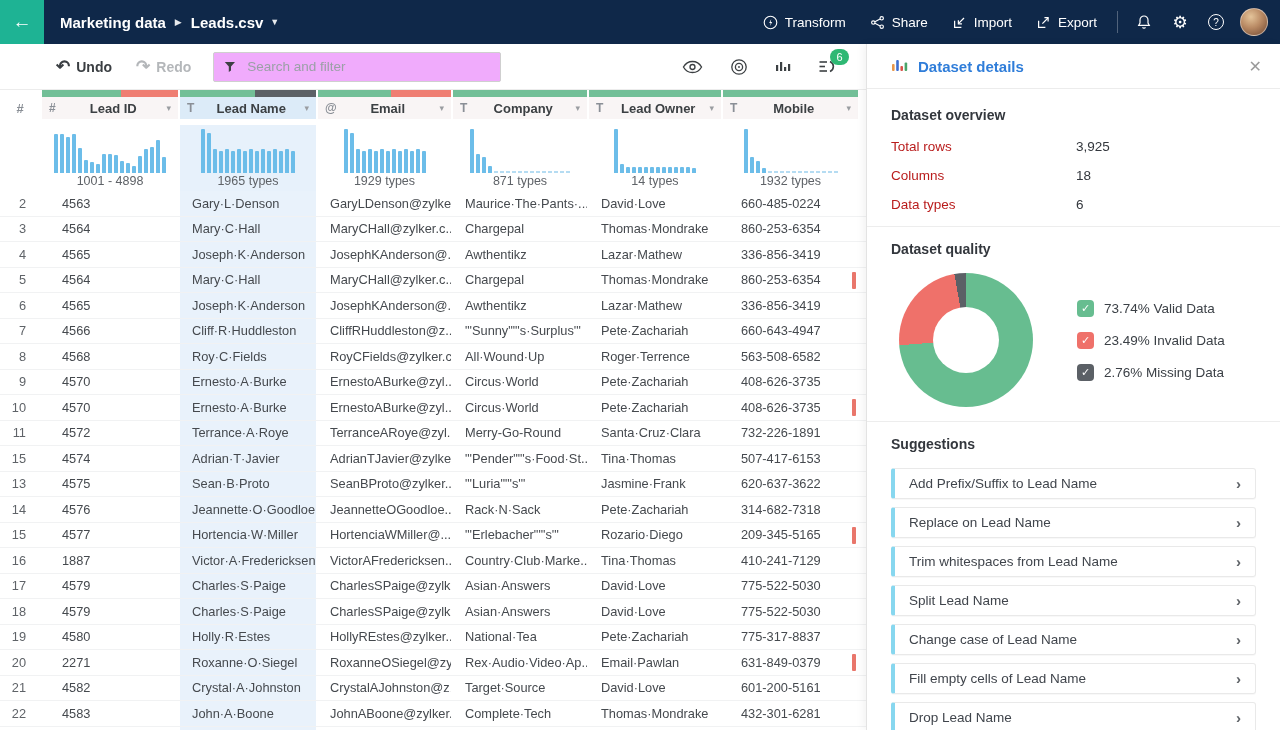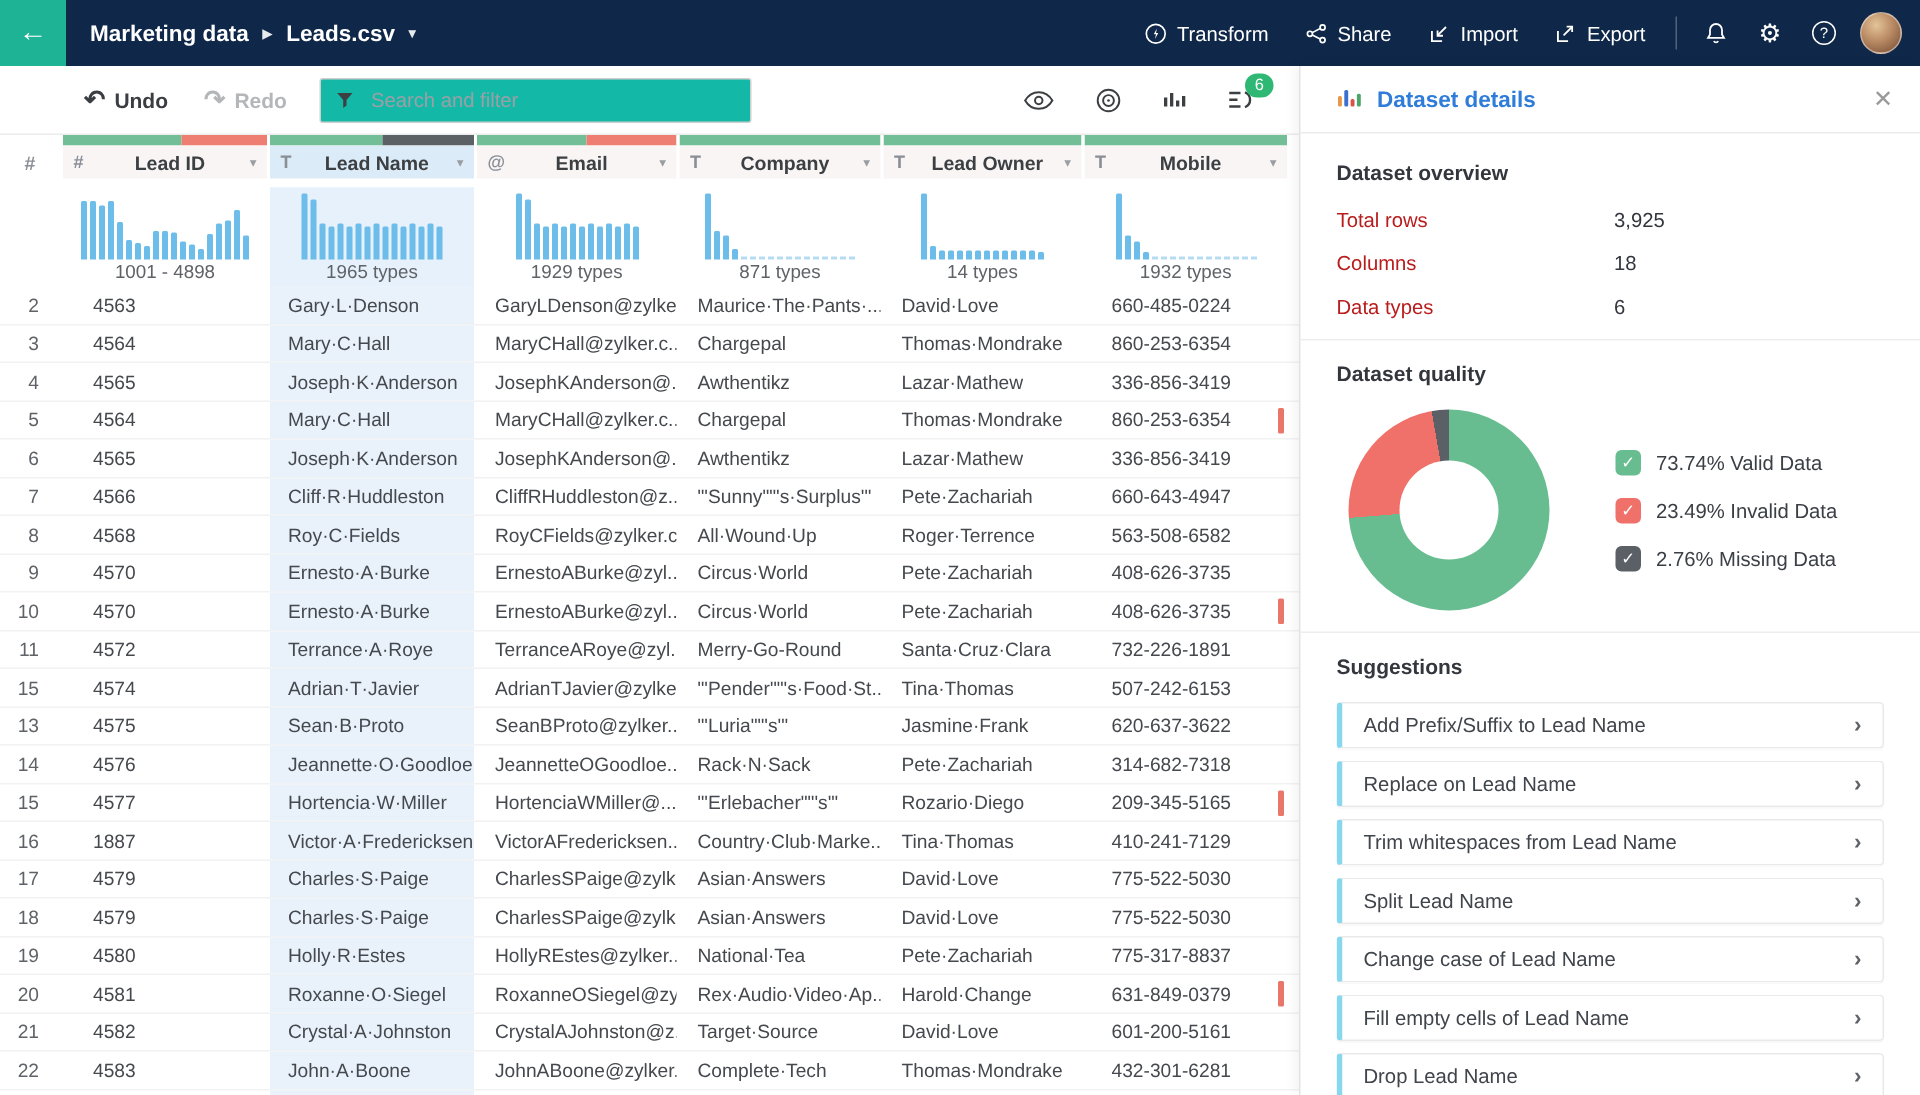--- a/index.html
+++ b/index.html
@@ -34,21 +34,21 @@
     border:1px solid rgba(255,255,255,.45); }
 
   
   .toolbar { position:absolute; top:44px; left:0; width:866px; height:46px;
     background:#fff; display:flex; align-items:center; border-bottom:1px solid #ececec; }
   .undo, .redo { display:flex; align-items:center; gap:6px; font-size:14px; cursor:pointer; }
   .undo { margin-left:56px; color:#3a3e42; font-weight:600; }
   .redo { margin-left:24px; color:#b4b7ba; font-weight:600; }
   .u-ico { font-size:17px; }
   .search-box { width:288px; height:30px; border:1px solid #cfcfcf; border-radius:2px;
-    margin-left:22px; display:flex; align-items:center; padding:0 10px; gap:9px; background:#14b8a6; }
+    margin-left:22px; display:flex; align-items:center; padding:0 10px; gap:9px; background:#f0abfc; }
   .search-box input { border:none; outline:none; flex:1; font-size:13.5px;
     font-family:"Liberation Sans",sans-serif; color:#3c4043; background:transparent; }
   .search-box input::placeholder { color:#9aa0a6; }
   .tool-icons { margin-left:auto; display:flex; align-items:center; gap:27px; padding-right:30px; }
   .tico { cursor:pointer; display:flex; align-items:center; position:relative; }
   .badge { position:absolute; top:-10px; right:-13px; min-width:19px; height:16px;
     background:#2eb873; color:#fff; font-size:11px; border-radius:9px;
     display:flex; align-items:center; justify-content:center; padding:0 4px; }
 
   
@@ -520,21 +520,21 @@
           <div class="cell c-lead_owner" style="width: 132px;">Santa·Cruz·Clara</div>
           <div class="cell c-mobile" style="width: 135px;">732-226-1891</div>
         </div>
         <div class="row">
           <div class="cell c-rownum num" style="width: 40px;">15</div>
           <div class="cell c-lead_id" style="width: 136px;">4574</div>
           <div class="cell c-lead_name selected" style="width: 136px;">Adrian·T·Javier</div>
           <div class="cell c-email" style="width: 133px;">AdrianTJavier@zylke...</div>
           <div class="cell c-company" style="width: 134px;">"'Pender""'s·Food·St...</div>
           <div class="cell c-lead_owner" style="width: 132px;">Tina·Thomas</div>
-          <div class="cell c-mobile" style="width: 135px;">507-242-6153</div>
+          <div class="cell c-mobile" style="width: 135px;">507-417-6153</div>
         </div>
         <div class="row">
           <div class="cell c-rownum num" style="width: 40px;">13</div>
           <div class="cell c-lead_id" style="width: 136px;">4575</div>
           <div class="cell c-lead_name selected" style="width: 136px;">Sean·B·Proto</div>
           <div class="cell c-email" style="width: 133px;">SeanBProto@zylker....</div>
           <div class="cell c-company" style="width: 134px;">"'Luria""'s'"</div>
           <div class="cell c-lead_owner" style="width: 132px;">Jasmine·Frank</div>
           <div class="cell c-mobile" style="width: 135px;">620-637-3622</div>
         </div>
@@ -587,25 +587,25 @@
           <div class="cell c-rownum num" style="width: 40px;">19</div>
           <div class="cell c-lead_id" style="width: 136px;">4580</div>
           <div class="cell c-lead_name selected" style="width: 136px;">Holly·R·Estes</div>
           <div class="cell c-email" style="width: 133px;">HollyREstes@zylker....</div>
           <div class="cell c-company" style="width: 134px;">National·Tea</div>
           <div class="cell c-lead_owner" style="width: 132px;">Pete·Zachariah</div>
           <div class="cell c-mobile" style="width: 135px;">775-317-8837</div>
         </div>
         <div class="row">
           <div class="cell c-rownum num" style="width: 40px;">20</div>
-          <div class="cell c-lead_id" style="width: 136px;">4581</div>
+          <div class="cell c-lead_id" style="width: 136px;">2271</div>
           <div class="cell c-lead_name selected" style="width: 136px;">Roxanne·O·Siegel</div>
           <div class="cell c-email" style="width: 133px;">RoxanneOSiegel@zyl...</div>
           <div class="cell c-company" style="width: 134px;">Rex·Audio·Video·Ap...</div>
-          <div class="cell c-lead_owner" style="width: 132px;">Harold·Change</div>
+          <div class="cell c-lead_owner" style="width: 132px;">Email·Pawlan</div>
           <div class="cell c-mobile" style="width: 135px;">631-849-0379<span class="tick"></span></div>
         </div>
         <div class="row">
           <div class="cell c-rownum num" style="width: 40px;">21</div>
           <div class="cell c-lead_id" style="width: 136px;">4582</div>
           <div class="cell c-lead_name selected" style="width: 136px;">Crystal·A·Johnston</div>
           <div class="cell c-email" style="width: 133px;">CrystalAJohnston@z...</div>
           <div class="cell c-company" style="width: 134px;">Target·Source</div>
           <div class="cell c-lead_owner" style="width: 132px;">David·Love</div>
           <div class="cell c-mobile" style="width: 135px;">601-200-5161</div>

